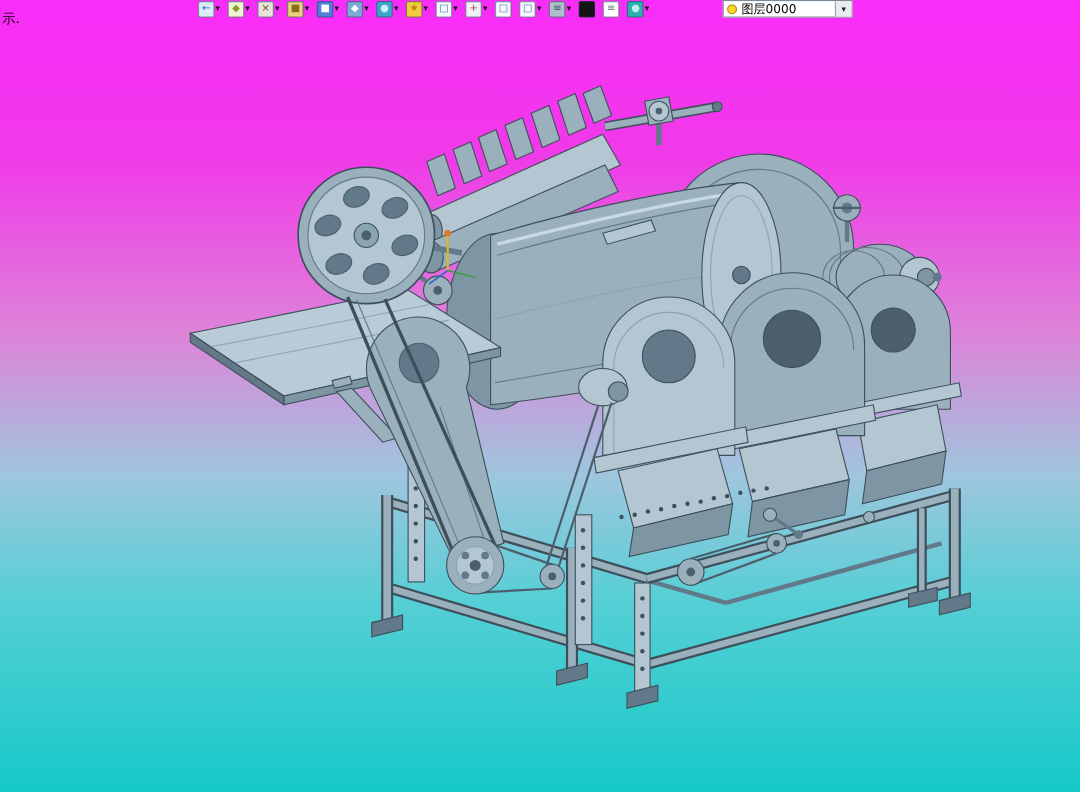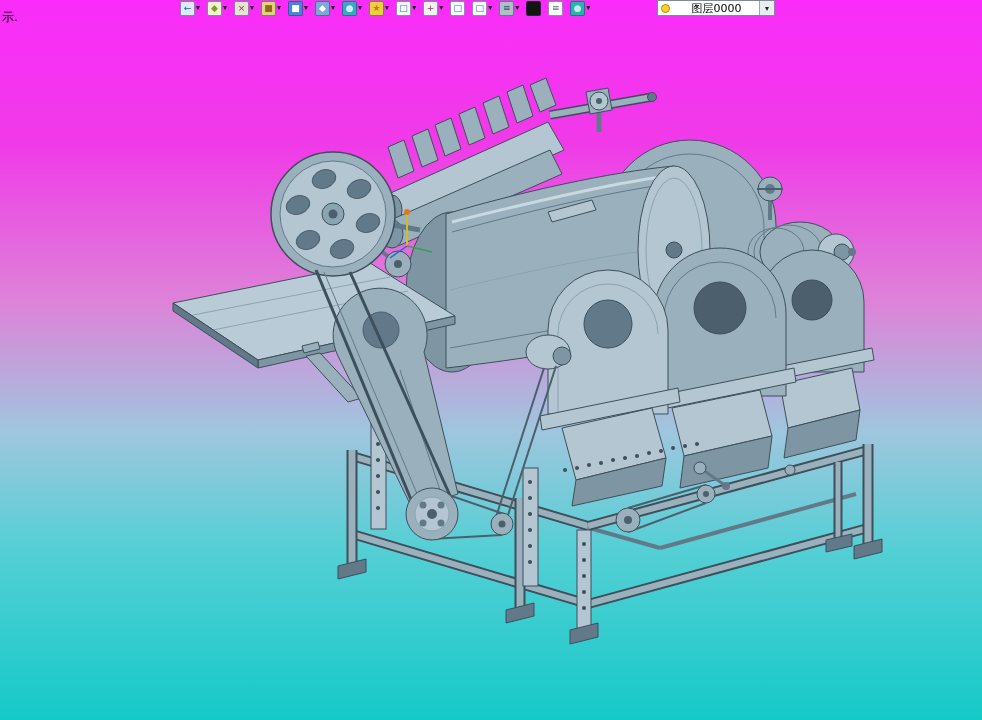--- a/index.html
+++ b/index.html
@@ -7,21 +7,21 @@
   .stage{position:relative;width:982px;height:720px;
     background:linear-gradient(180deg,#fa2cfa 0%,#f03ae8 20%,#dd83d8 42%,#9fc6de 60%,#55cfd5 76%,#15c9c8 100%);}
   .scene{position:absolute;inset:0;width:982px;height:720px;}
   .hint{position:absolute;left:2px;top:9px;font-size:12px;color:#000;z-index:5;}
   .icons{position:absolute;left:180px;top:0;height:16px;display:flex;align-items:center;gap:7px;z-index:6;}
   .tbgroup{display:flex;align-items:center;gap:1px;}
   .tbicon{display:inline-flex;align-items:center;justify-content:center;width:15px;height:15px;
     border:1px solid rgba(40,60,80,.55);border-radius:2px;font-size:9px;line-height:1;cursor:pointer;}
   .tbdrop{font-size:8px;color:#101010;line-height:1;cursor:pointer;}
   .layercombo{position:absolute;left:657px;top:0;width:118px;height:16px;background:#ffffff;
-    border:1px solid #7a8a96;display:flex;align-items:center;z-index:6;text-align:center;}
+    border:1px solid #7a8a96;display:flex;align-items:center;z-index:6;}
   .bulb{width:9px;height:9px;border-radius:50%;background:#ffd22a;border:1px solid #a8880f;margin:0 4px 0 3px;flex:0 0 auto;}
   .layerlabel{flex:1;font-size:11px;color:#000;white-space:nowrap;overflow:hidden;
     font-family:"DejaVu Sans","Liberation Sans",sans-serif;}
   .combobtn{width:15px;height:100%;border-left:1px solid #9aa6ae;background:#e9edf0;
     display:flex;align-items:center;justify-content:center;cursor:pointer;flex:0 0 auto;}
   .combobtn .arrow{font-size:8px;color:#222;}
 </style>
 </head>
 <body>
 

